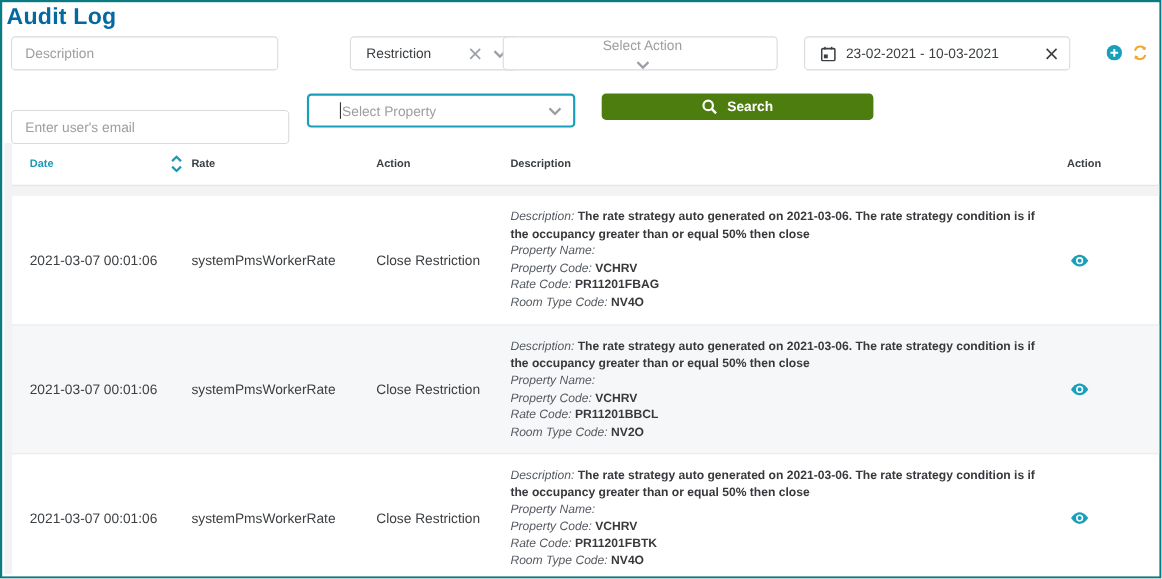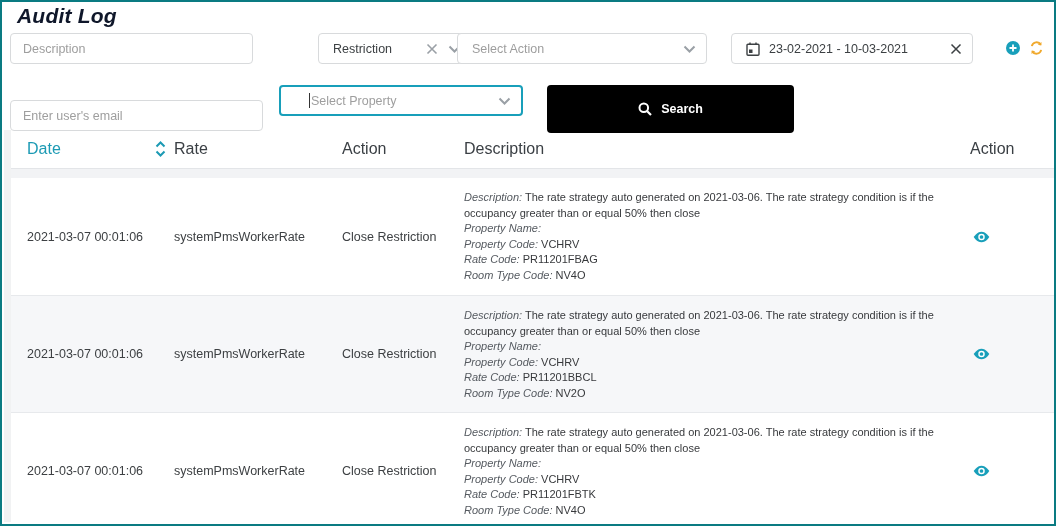--- a/index.html
+++ b/index.html
@@ -2,57 +2,57 @@
 <html><head>
 <meta charset="utf-8">
 <style>
   * { margin:0; padding:0; box-sizing:border-box; }
   html,body { width:1056px; height:526px; }
   body { font-family:"Liberation Sans","DejaVu Sans",sans-serif; background:#fff; }
   .app { position:relative; width:1056px; height:526px; background:#fff;
          border:2px solid #0a7b82; overflow:hidden; }
 
   
-  .page-title { position:absolute; left:15px; top:2px; font-size:21px; font-weight:bold;
-                color:#0f172a; letter-spacing:.2px;font-style:italic; }
+  .page-title { position:absolute; left:4px; top:2px; font-size:21px; font-weight:bold;
+                color:#0369a1; letter-spacing:.2px; }
 
   
   .txt, .select, .datefield { position:absolute; height:31px; background:#fff;
       border:1px solid #d8dadc; border-radius:4px; font-size:12.5px; color:#3c4043; }
   .txt { padding:0 12px; outline:none; }
   .txt::placeholder { color:#9e9e9e; }
   .select, .datefield { display:flex; align-items:center; padding:0 10px 0 14px; cursor:pointer; }
   .sel-value { flex:1; color:#3c4043; }
   .sel-placeholder { flex:1; color:#9e9e9e; }
   .icon-btn { display:inline-flex; align-items:center; justify-content:center; cursor:pointer; }
   .focused { border:2px solid #189fba; padding-left:28px; }
   .caret-bar { display:inline-block; width:1px; height:15px; background:#333; margin-right:1px; }
 
-  .search-btn { position:absolute; left:545px; top:83px; width:247px; height:48px;
-      background:#000000; color:#fff; border:none; border-radius:4px; font-size:12.5px;
+  .search-btn { position:absolute; left:545px; top:83px; width:247px; height:24px;
+      background:#4d7c0f; color:#fff; border:none; border-radius:4px; font-size:12.5px;
       font-weight:bold; display:flex; align-items:center; justify-content:center; gap:9px;
       cursor:pointer; font-family:inherit; }
 
   .top-icons { position:absolute; right:10px; top:39px; display:flex; gap:9px; align-items:center; }
 
   
   .table { position:absolute; left:2px; right:0; top:128px; }
   .grid { display:grid; grid-template-columns:147px 168px 122px 506px 1fr; padding-left:23px; }
-  .thead { height:38px; align-items:center; font-size:16px; font-weight:normal; color:#3a3f44; }
+  .thead { height:38px; align-items:center; font-size:10px; font-weight:bold; color:#3a3f44; }
   .th-date { color:#1c9ab4; display:flex; align-items:center; justify-content:space-between;
              padding-right:8px; cursor:pointer; }
   .divider-strip { height:10px; background:#f2f3f5; border-top:1px solid #e3e5e8; }
   .row { height:117px; align-items:center; font-size:12.5px; color:#3d4043; }
   .row.alt { background:#f6f7f9; }
   .row + .row { border-top:1px solid #e7e9ec; }
   .cell { align-self:center; }
   .desc-cell { align-self:start; padding-top:12px; font-size:11px; line-height:15.5px;
                color:#37393c; padding-right:14px; }
   .desc-cell i { font-weight:normal; color:#555a60; }
-  .desc-cell b { font-weight:normal; color:#37393c; }
+  .desc-cell b { font-weight:bold; color:#37393c; }
   .eye-cell { align-self:center; padding-left:3px; }
 
   .scroll-track { position:absolute; left:2px; top:128px; width:7px; bottom:2px;
                   background:#f1f2f3; }
   svg { display:block; }
 </style>
 </head>
 <body>
 
 <div class="app">
@@ -68,21 +68,21 @@
           <path d="M1.5 1.5 L10.5 10.5 M10.5 1.5 L1.5 10.5" stroke="#9aa0a6" stroke-width="1.6"></path>
         </svg>
     </span>
     <span class="icon-btn">
       <svg width="13" height="8" viewBox="0 0 13 8">
           <path d="M1.5 1.5 L6.5 6.5 L11.5 1.5" fill="none" stroke="#9aa0a6" stroke-width="2"></path>
         </svg>
     </span>
   </div>
 
-  <div class="select" style="left:455px; top:31px; width:250px;">
+  <div class="select" style="left:455px; top:31px; width:250px;flex-direction:column;">
     <span class="sel-placeholder">Select Action</span>
     <span class="icon-btn">
       <svg width="13" height="8" viewBox="0 0 13 8">
           <path d="M1.5 1.5 L6.5 6.5 L11.5 1.5" fill="none" stroke="#9aa0a6" stroke-width="2"></path>
         </svg>
     </span>
   </div>
 
   <div class="datefield" style="left:729px; top:31px; width:242px;">
     <span class="icon-btn" style="margin-right:9px;">

